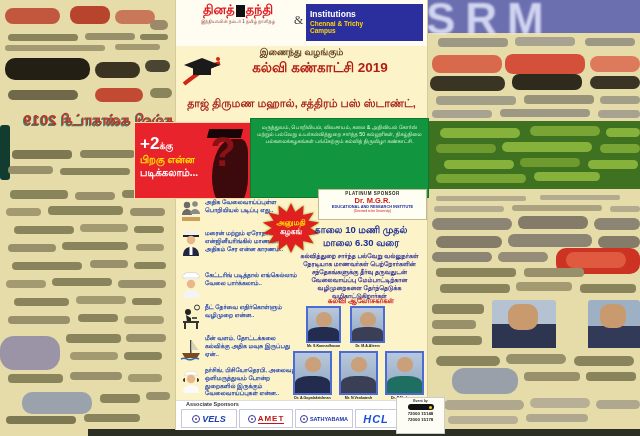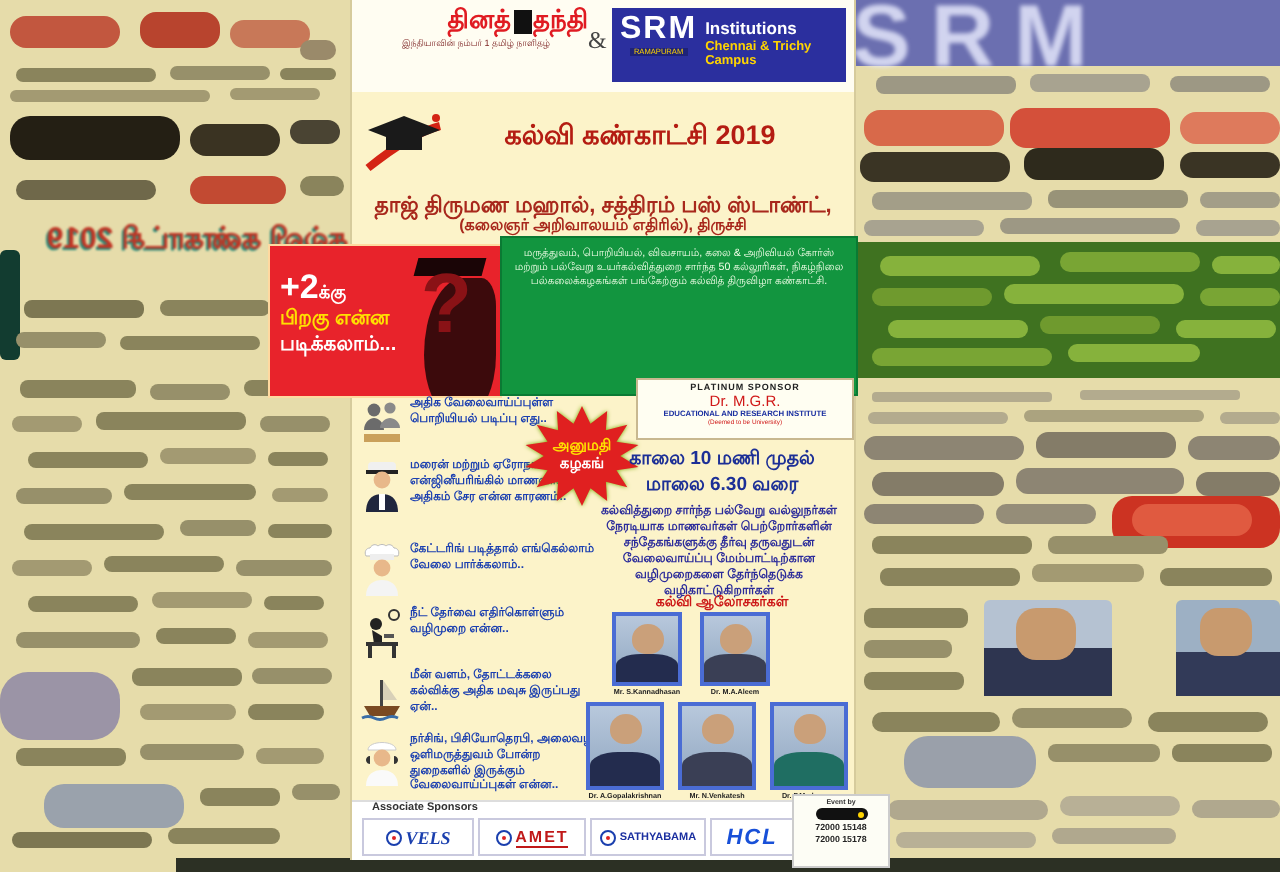--- a/index.html
+++ b/index.html
@@ -13,21 +13,21 @@
   #bg-srm{left:426px;top:-6px;width:214px;height:40px;color:rgba(235,238,255,.8);
     font-weight:bold;font-size:44px;letter-spacing:10px;overflow:hidden;filter:blur(1px);}
   #bg-mirror{left:2px;top:112px;width:172px;height:32px;color:#c03424;font-weight:bold;
     font-size:15px;transform:scaleX(-1);filter:blur(.6px);overflow:hidden;line-height:1.05;
     text-shadow:1px 1px 0 #2a8a7a;}
 
   
   #flyer{left:175px;top:0;width:253px;height:430px;background:#fcf3c9;
     border-left:1px solid #d6cb9c;border-right:1px solid #d6cb9c;z-index:3;}
   #header-strip{left:0;top:0;width:100%;height:46px;background:#fffdf2;}
-  #dina{left:6px;top:3px;width:112px;text-align:right;color:#e01b22;font-weight:bold;font-size:13px;line-height:1;}
+  #dina{left:6px;top:3px;width:112px;text-align:center;color:#e01b22;font-weight:bold;font-size:13px;line-height:1;}
   #dina .sq{display:inline-block;width:9px;height:12px;background:#111;vertical-align:middle;margin:0 1px;}
   #dina-tag{left:6px;top:19px;width:112px;text-align:center;color:#7a1f1f;font-size:4.5px;}
   #amp{left:118px;top:13px;font-size:12px;color:#444;font-family:"Liberation Serif","DejaVu Serif",serif;}
   #srm-box{left:130px;top:4px;width:117px;height:37px;background:#2b2f9e;display:flex;padding:3px 4px;gap:4px;}
   #srm-left{display:flex;flex-direction:column;align-items:center;}
   #srm-name{color:#fff;font-weight:900;font-size:16px;line-height:1;letter-spacing:1px;}
   #srm-ram{color:#ffd400;background:#1e2278;font-size:3.8px;padding:0 2px;margin-top:1px;}
   #srm-right{display:flex;flex-direction:column;justify-content:center;line-height:1.15;}
   #srm-l1{color:#fff;font-weight:bold;font-size:8.5px;}
   #srm-l2{color:#ffd400;font-weight:bold;font-size:6.5px;}
@@ -59,21 +59,21 @@
   .q-text{color:#1b3fb0;font-weight:bold;font-size:6px;line-height:1.3;}
 
   #starburst-wrap{left:86px;top:203px;width:58px;height:50px;filter:drop-shadow(0 0 1px #7a0);}
   #starburst{width:100%;height:100%;background:#e02020;display:flex;flex-direction:column;
     align-items:center;justify-content:center;line-height:1.15;}
   #star-l1{color:#ffe000;font-weight:bold;font-size:7.5px;}
   #star-l2{color:#fff;font-weight:bold;font-size:7.5px;}
 
   #platinum{left:142px;top:189px;width:109px;height:31px;background:#fffef2;border:1px solid #c8b890;text-align:center;line-height:1.2;padding-top:1px;}
   #plat-label{color:#222;font-weight:bold;font-size:4.5px;letter-spacing:.5px;}
-  #plat-name{color:#d01818;font-weight:400;font-size:7.5px;}
+  #plat-name{color:#d01818;font-weight:700;font-size:7.5px;}
   #plat-sub{color:#1a2fa0;font-weight:bold;font-size:3.9px;}
   #plat-note{color:#d01818;font-size:3.2px;}
 
   #timing1{left:118px;top:224px;width:134px;text-align:center;color:#1c2f96;font-weight:900;font-size:9.5px;}
   #timing2{left:118px;top:237px;width:134px;text-align:center;color:#1c2f96;font-weight:900;font-size:9.5px;}
   #para{left:114px;top:252px;width:139px;text-align:center;color:#2a2a9a;font-weight:bold;font-size:6.2px;line-height:1.3;}
   #adv-title{left:118px;top:297px;width:134px;text-align:center;color:#cc1616;font-weight:bold;font-size:7px;}
 
   .photo{position:absolute;border:2px solid #4a6cd4;background:linear-gradient(#b8c8dc,#8fa6c0);overflow:hidden;}
   .photo .face{position:absolute;top:4px;left:50%;transform:translateX(-50%);width:16px;height:15px;background:#caa07a;border-radius:50% 50% 45% 45%;}
@@ -81,21 +81,21 @@
   .photo.teal .suit{background:#1f6e62;}
   .photo.gray .suit{background:#3a3f55;}
   .ph-name{position:absolute;text-align:center;color:#222;font-weight:bold;font-size:3.6px;white-space:nowrap;overflow:hidden;}
 
   #bottom-band{left:0;top:400px;width:100%;height:30px;background:#ffffff;border-top:1px solid #ddd;}
   #assoc-label{left:10px;top:401px;color:#333;font-size:5.5px;font-weight:bold;}
   #logo-strip{left:5px;top:409px;display:flex;gap:2px;}
   .logo-cell{background:#fff;border:1px solid #c9c9de;height:19px;display:flex;align-items:center;justify-content:center;gap:2px;padding:0 3px;}
   .emblem{width:8px;height:8px;border-radius:50%;border:1px solid #1a3fae;display:inline-block;position:relative;}
   .emblem::after{content:"";position:absolute;inset:2px;border-radius:50%;background:#d22;}
-  #logo-vels{color:#1a3fae;font-weight:900;font-style:italic;font-size:9px;font-family:Liberation Serif, serif;text-align:center;}
+  #logo-vels{color:#1a3fae;font-weight:900;font-style:italic;font-size:9px;font-family:Liberation Sans, sans-serif;text-align:center;}
   #logo-amet{color:#c01818;font-weight:900;font-size:8px;letter-spacing:1px;border-bottom:1px solid #c01818;}
   #logo-sathya{color:#1a2fa0;font-weight:900;font-size:5.5px;}
   #logo-hcl{color:#1850d8;font-weight:900;font-style:italic;font-size:11px;letter-spacing:1px;}
 
   #event-box{left:220px;top:397px;width:49px;height:37px;background:#fdfdf5;border:1px solid #ccc;z-index:5;padding:1px 2px;}
   #event-label{color:#333;font-size:3.5px;font-weight:bold;text-align:center;}
   #event-logo{width:26px;height:6px;background:#111;border-radius:3px;margin:1px auto;position:relative;}
   #event-logo::after{content:"";position:absolute;right:2px;top:1.5px;width:3px;height:3px;border-radius:50%;background:#ffd400;}
   .event-phone{color:#222;font-weight:bold;font-size:4.4px;text-align:center;line-height:1.3;}
 </style>
@@ -238,40 +238,36 @@
 
   <div id="flyer" class="abs">
 
     <div id="header-strip" class="abs"></div>
     <div id="dina" class="abs">
       <span>தினத்</span><span class="sq"></span><span>தந்தி</span>
     </div>
     <div id="dina-tag" class="abs">இந்தியாவின் நம்பர் 1 தமிழ் நாளிதழ்</div>
     <div id="amp" class="abs">&amp;</div>
     <div id="srm-box" class="abs">
-      <div id="srm-left">
-        <div id="srm-name">SRM</div>
-        <div id="srm-ram">RAMAPURAM</div>
-      </div>
       <div id="srm-right">
         <div id="srm-l1">Institutions</div>
         <div id="srm-l2">Chennai &amp; Trichy</div>
         <div id="srm-l3">Campus</div>
       </div>
     </div>
+    <div id="presents" class="abs">இணைந்து வழங்கும்</div>
 
     <svg id="cap-logo" class="abs" viewBox="0 0 40 34">
       <path d="M2 28 C12 20 26 10 38 7" stroke="#d42414" stroke-width="4" fill="none"></path>
       <polygon points="20,2 38,9 20,16 2,9" fill="#1a1a1a"></polygon>
       <rect x="11" y="12" width="18" height="7" fill="#1a1a1a"></rect>
       <circle cx="36" cy="3" r="2" fill="#d42414"></circle>
     </svg>
     <div id="title-main" class="abs">கல்வி கண்காட்சி 2019</div>
     <div id="venue1" class="abs">தாஜ் திருமண மஹால், சத்திரம் பஸ் ஸ்டாண்ட்,</div>
-    <div id="venue2" class="abs">(கலைஞர் அறிவாலயம் எதிரில்), திருச்சி</div>
 
     <div id="red-box" class="abs">
       <div id="rb-sil"></div>
       <div id="rb-cap"></div>
       <div id="rb-q">?</div>
       <div id="rb-text">
         <div id="rb-l1"><span>+2</span><small>க்கு</small></div>
         <div id="rb-l2">பிறகு என்ன</div>
         <div id="rb-l3">படிக்கலாம்...</div>
       </div>

